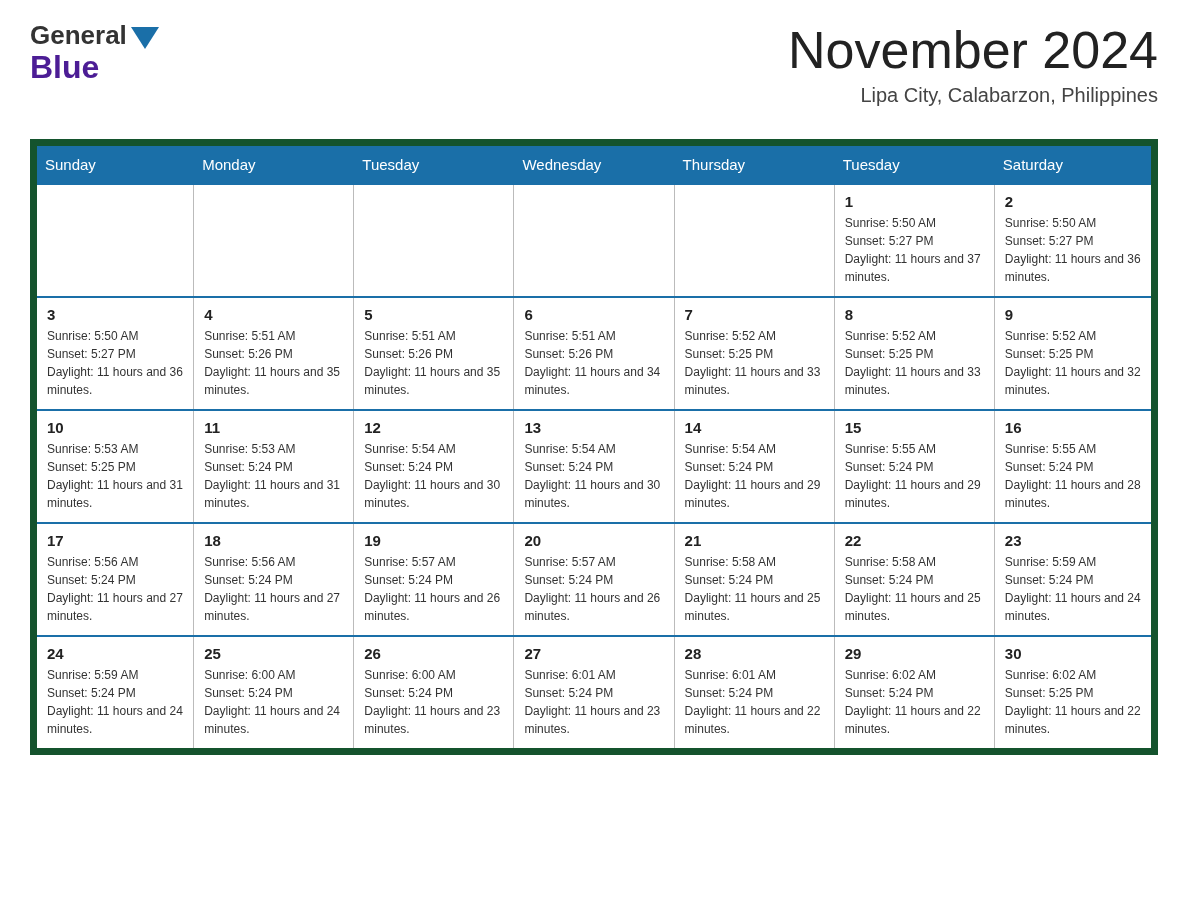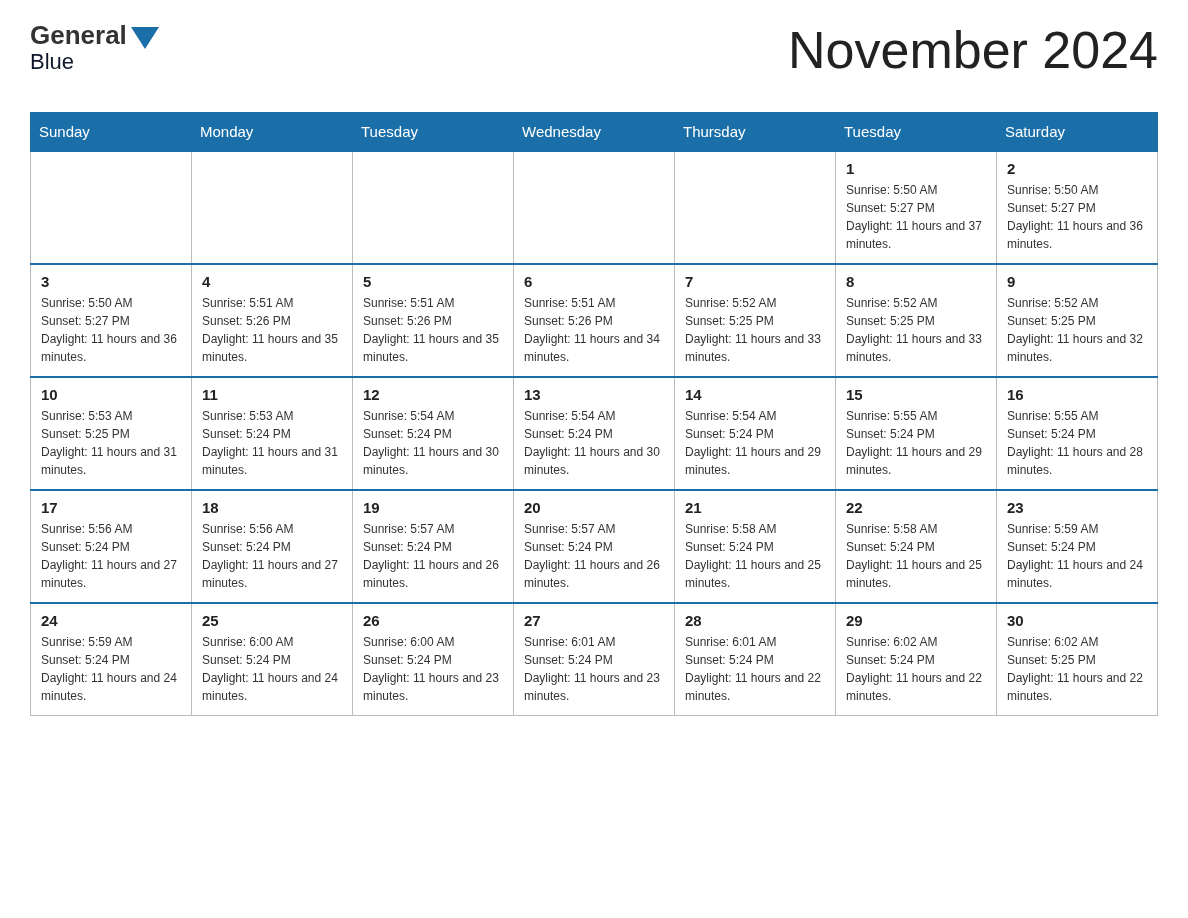--- a/index.html
+++ b/index.html
@@ -33,42 +33,42 @@
     .logo-triangle {
       width: 0;
       height: 0;
       border-left: 14px solid transparent;
       border-right: 14px solid transparent;
       border-top: 22px solid #1a6fa8;
       margin-left: 4px;
       margin-top: 4px;
     }
     .logo-blue {
-      font-size: 22px;
-      font-weight: normal;
-      color: #0f172a;
+      font-size: 32px;
+      font-weight: bold;
+      color: #4c1d95;
       margin-top: -2px;
     }
     .title-section {
       text-align: right;
     }
     .month-year {
       font-size: 52px;
       font-weight: normal;
       color: #222;
     }
     .location {
       font-size: 20px;
       color: #444;
       margin-top: 4px;
     }
     .calendar {
       width: 100%;
       border-collapse: collapse;
-      border: 1px solid #14532d;
+      border: 7px solid #14532d;
       padding-left: 22px;
     }
     .calendar th {
       background-color: #1a6fa8;
       color: #fff;
       font-size: 15px;
       font-weight: normal;
       padding: 10px 8px;
       text-align: left;
       border: 1px solid #1a6fa8;
@@ -109,20 +109,21 @@
 <div class="header">
   <div class="logo">
     <div class="logo-top">
       <span class="logo-general">General</span>
       <div class="logo-triangle"></div>
     </div>
     <span class="logo-blue">Blue</span>
   </div>
   <div class="title-section">
     <div class="month-year">November 2024</div>
+    <div class="location">Lipa City, Calabarzon, Philippines</div>
   </div>
 </div>
 
 <table class="calendar">
   <thead>
     <tr>
     <th>Sunday</th>
         <th>Monday</th>
         <th>Tuesday</th>
         <th>Wednesday</th>

